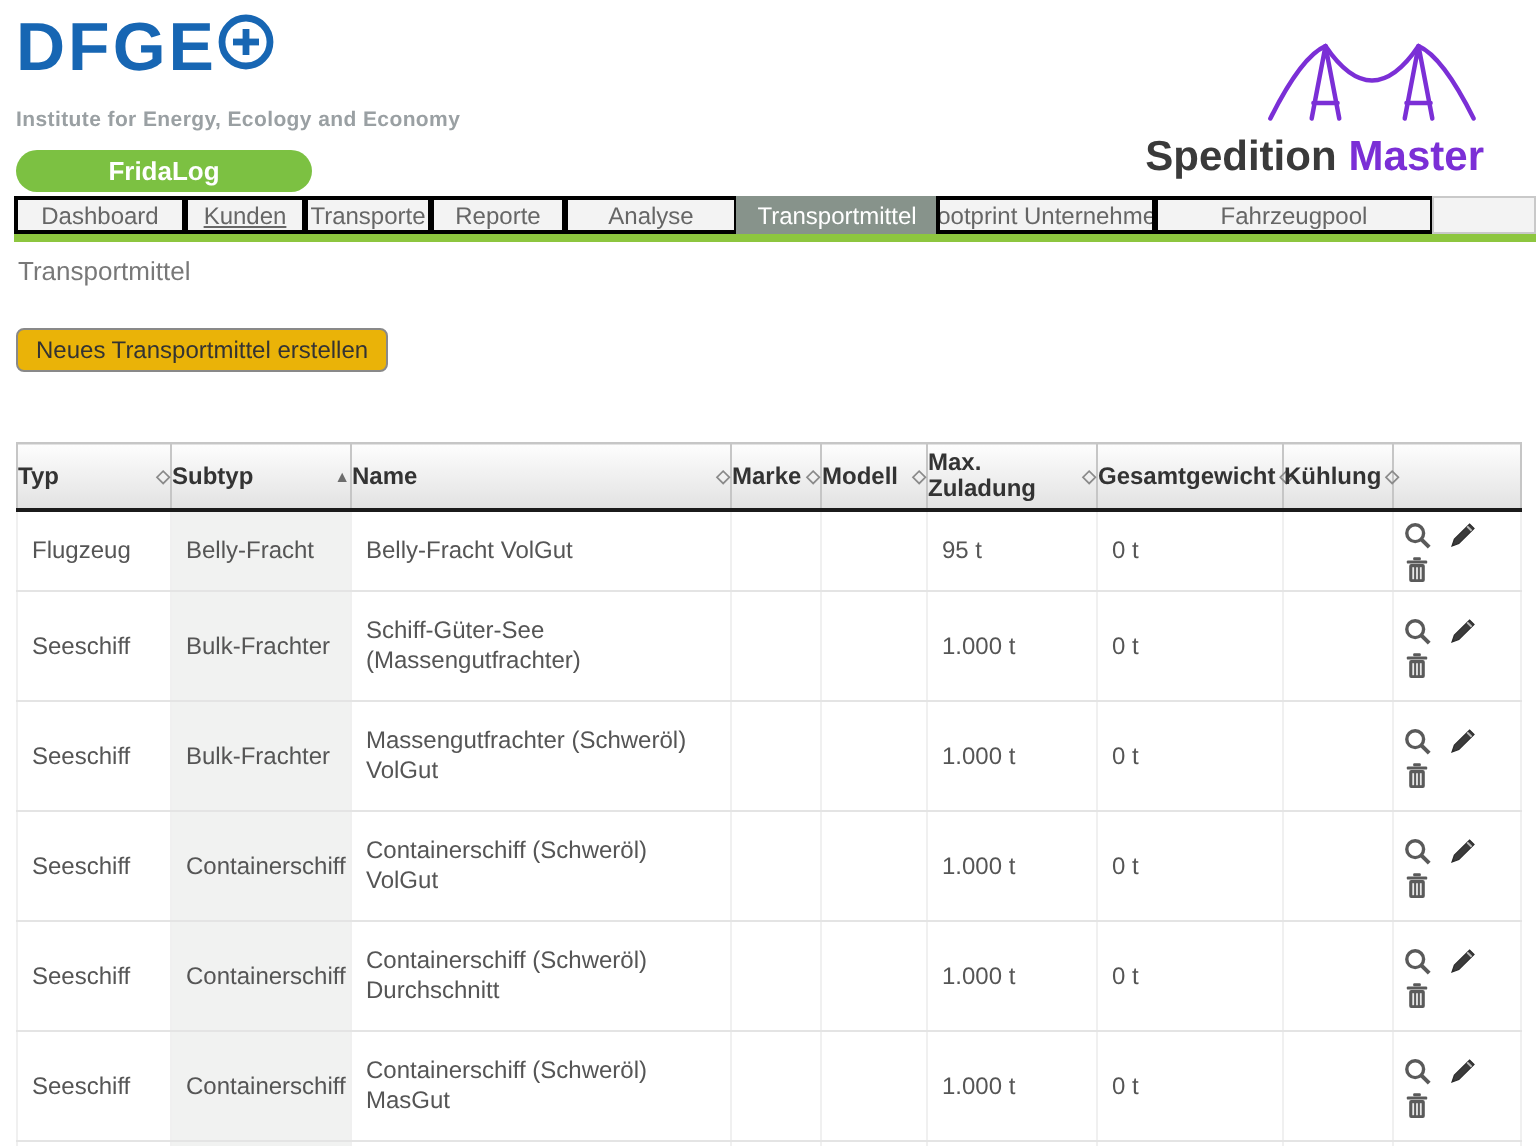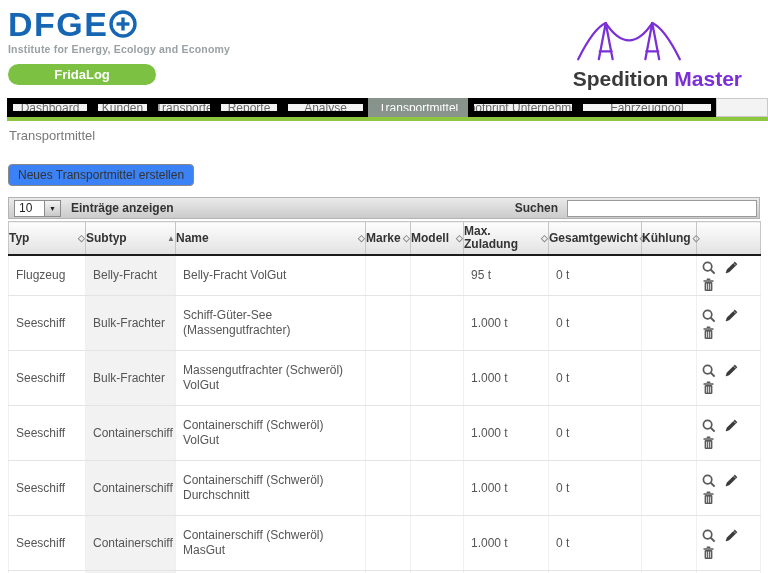--- a/index.html
+++ b/index.html
@@ -4,50 +4,50 @@
 <style>
   * { margin:0; padding:0; box-sizing:border-box; }
   html,body { background:#fff; }
   .page {
     position:relative; width:768px; height:573px; overflow:hidden;
     background:#fff; font-family:"Liberation Sans", sans-serif;
   }
 
   
   .logo-block { position:absolute; left:8px; top:6px; }
-  .logo-row { display:flex; align-items:center; }
+  .logo-row { display:flex; }
   .logo-text { font-size:34px; font-weight:bold; color:#1766B3; letter-spacing:1.5px; line-height:36px; }
-  .tagline { font-size:10.5px; font-weight:bold; color:#9aa0a3; margin-top:1px; letter-spacing:.2px; }
+  .tagline { font-size:10.5px; font-weight:bold; color:#9aa0a3; margin-top:12px; letter-spacing:.2px; }
   .badge {
     margin-top:9px; width:148px; height:21px; background:#7CC142; border-radius:12px;
     color:#fff; font-weight:bold; font-size:13px; display:flex; align-items:center; justify-content:center;
     cursor:pointer;
   }
-  .brand { position:absolute; right:26px; top:16px; display:flex; flex-direction:column; align-items:flex-start; }
+  .brand { position:absolute; right:26px; top:16px; display:flex; flex-direction:column; align-items:flex-end; }
   .brand-text { font-size:21px; font-weight:bold; color:#3a3a3a; line-height:22px; }
   .brand-text .master { color:#7B2FD6; margin-left:6px; }
 
   
   .nav { position:absolute; top:98px; left:7px; right:0; display:flex; height:19px; }
   .tab {
-    border:6px solid #000000; margin-right:-1px; background:#f3f3f3; color:#666;
+    border:2px solid #000000; margin-right:-1px; background:#f3f3f3; color:#666;
     font-size:12px; display:flex; align-items:center; justify-content:center; cursor:pointer;
     white-space:nowrap; overflow:hidden;
   }
   .tab:nth-child(1){width:86px;} .tab:nth-child(2){width:61px;text-decoration:underline;} .tab:nth-child(3){width:64px;}
   .tab:nth-child(4){width:68px;} .tab:nth-child(5){width:87px;} .tab:nth-child(6){width:101px;}
   .tab:nth-child(7){width:110px;} .tab:nth-child(8){width:140px;}
   .tab.active { background:#87938B; border-color:#87938B; color:#fff; }
   .nav-filler { flex:1; border:1px solid #c9c9c9; background:#f3f3f3; }
   .green-line { position:absolute; top:117px; left:7px; width:761px; height:4px; background:#8DC63F; }
 
   .breadcrumb { position:absolute; top:128px; left:9px; font-size:13px; color:#787878; }
 
   .create-btn {
-    position:absolute; top:164px; left:8px; font-size:12px; color:#333; background:#3b82f6;
+    position:absolute; top:164px; left:8px; font-size:12px; color:#333; background:#eab308;
     border:1px solid #898989; border-radius:4px; padding:3px 9px; cursor:pointer;
     font-family:"Liberation Sans", sans-serif;
   }
 
   
   .controls {
     position:absolute; top:197px; left:8px; width:752px; height:22px;
     background:linear-gradient(#eaeaea,#cbcbcb); border:1px solid #b3b3b3;
     display:flex; align-items:center;
   }
@@ -128,31 +128,20 @@
       <div class="tab">Footprint Unternehmen</div>
       <div class="tab">Fahrzeugpool</div>
       <div class="nav-filler"></div>
     </div>
   <div class="green-line"></div>
 
   <div class="breadcrumb">Transportmittel</div>
 
   <button class="create-btn">Neues Transportmittel erstellen</button>
 
-  <div class="controls">
-    <div class="select">
-      <span class="select-value">10</span>
-      <span class="select-arrow">▼</span>
-    </div>
-    <span class="entries-label">Einträge anzeigen</span>
-    <div class="search-wrap">
-      <span class="search-label">Suchen</span>
-      <input class="search-input" type="text" value="" style="">
-    </div>
-  </div>
 
   <table class="grid">
     <colgroup>
       <col>
         <col>
         <col>
         <col>
         <col>
         <col>
         <col>

